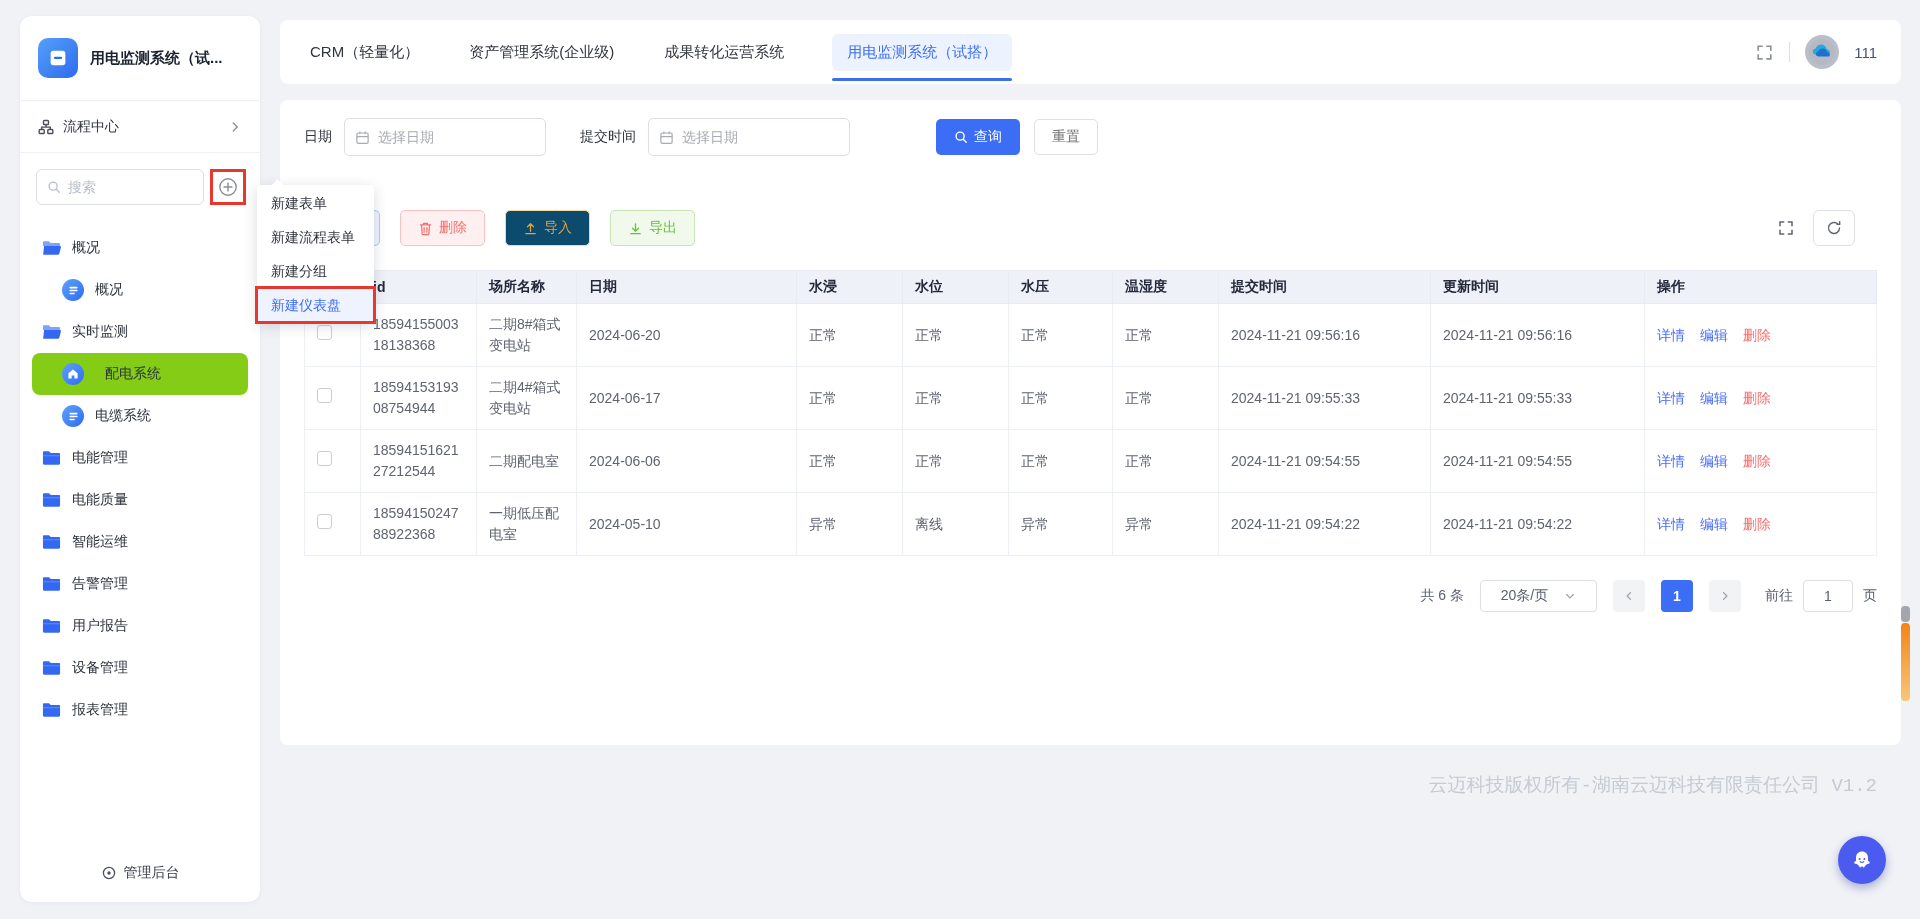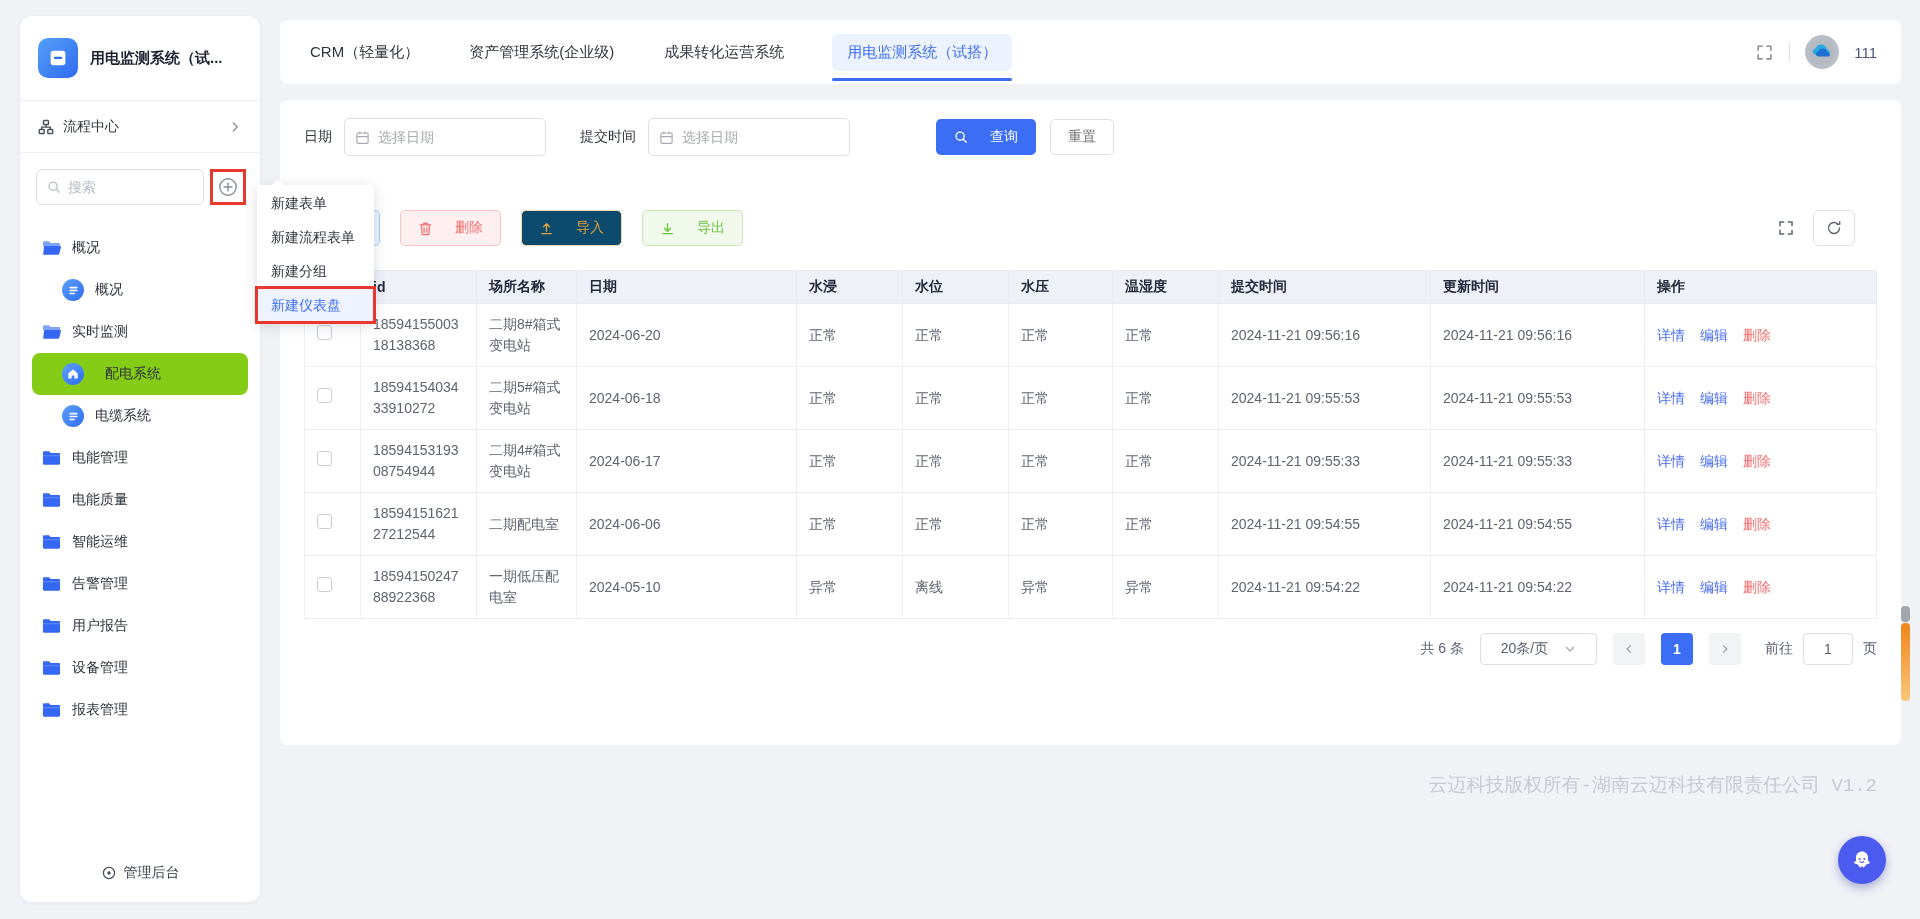--- a/index.html
+++ b/index.html
@@ -51,21 +51,21 @@
   .content-card {
     position:absolute; left:280px; top:100px; width:1621px; height:645px;
     background:#fff; border-radius:8px; padding:18px 24px 0;
   }
   .filter-row { display:flex; align-items:center; height:38px; }
   .f-label { color:#30343d; margin-right:12px; white-space:nowrap; }
   .date-input { width:202px; height:38px; border:1px solid #dcdfe6; border-radius:5px; display:flex; align-items:center; gap:8px; padding:0 10px; color:#a8abb2; }
   .date-input input { border:none; outline:none; width:100%; font-size:14px; font-family:inherit; }
   .date-input input::placeholder { color:#a8abb2; }
   .ml34 { margin-left:34px; }
-  .btn { height:36px; border-radius:5px; display:inline-flex; align-items:center; justify-content:center; gap:22px; padding:0 17px; font-size:14px; cursor:pointer; border:1px solid transparent; white-space:nowrap; }
+  .btn { height:36px; border-radius:5px; display:inline-flex; align-items:center; justify-content:center; gap:6px; padding:0 17px; font-size:14px; cursor:pointer; border:1px solid transparent; white-space:nowrap; }
   .btn-primary { background:#3b6ef5; color:#fff; margin-left:86px; }
   .btn-plain { background:#fff; border-color:#dcdfe6; color:#737373; margin-left:14px; }
   .toolbar-row { margin-top:54px; display:flex; align-items:center; }
   .btn-ghost-new { width:76px; height:36px; border:1px solid #a0cfff; background:#ecf5ff; border-radius:5px; }
   .btn-danger { background:#fef0f0; border-color:#f9c1c1; color:#f56c6c; margin-left:20px; }
   .btn-warn { background:#0c4a6e; border-color:#f3d8a9; color:#e6a23c; margin-left:20px; }
   .btn-success { background:#f0f9eb; border-color:#c8e6b5; color:#67c23a; margin-left:20px; }
   .toolbar-right { margin-left:auto; display:flex; align-items:center; gap:18px; margin-right:22px; }
   .icon-plain { color:#5f6470; cursor:pointer; }
   .icon-btn { width:42px; height:36px; border:1px solid #dcdfe6; border-radius:6px; display:flex; align-items:center; justify-content:center; color:#5f6470; cursor:pointer; background:#fff; }
@@ -73,21 +73,21 @@
   
   table.grid { width:1573px; border-collapse:collapse; table-layout:fixed; margin-top:24px; }
   .grid th { background:#eef1f7; height:33px; font-size:14px; color:#23293a; font-weight:bold; text-align:left; padding:0 12px; border:1px solid #e8ecf2; border-top:1px solid #e8ecf2; }
   .grid td { height:63px; padding:8px 12px; color:#5f6470; border:1px solid #ecf0f5; line-height:21px; vertical-align:middle; word-break:break-all; }
   .cb { width:15px; height:15px; border:1px solid #c9ced6; border-radius:3px; background:#fff; display:inline-block; cursor:pointer; }
   .ops a { text-decoration:none; margin-right:15px; cursor:pointer; }
   .op-blue { color:#4a6cf3; }
   .op-red { color:#f56c6c; }
 
   
-  .pager { display:flex; align-items:center; justify-content:flex-end; margin-top:14px; gap:10px; color:#5a6070; }
+  .pager { display:flex; align-items:center; justify-content:flex-end; margin-top:24px; gap:10px; color:#5a6070; }
   .pg-total { margin-right:6px; }
   .pg-select { width:117px; height:32px; border:1px solid #dcdfe6; border-radius:4px; display:flex; align-items:center; justify-content:center; gap:16px; color:#5a6070; cursor:pointer; }
   .pg-btn { width:32px; height:32px; border-radius:4px; background:#f2f3f5; display:flex; align-items:center; justify-content:center; color:#a0a5ad; cursor:pointer; margin-left:6px; }
   .pg-cur { width:32px; height:32px; border-radius:4px; background:#3b6ef5; color:#fff; display:flex; align-items:center; justify-content:center; font-weight:bold; cursor:pointer; margin-left:6px; }
   .pg-goto { margin-left:14px; }
   .pg-input { width:50px; height:32px; border:1px solid #dcdfe6; border-radius:4px; text-align:center; font-size:14px; color:#5a6070; outline:none; font-family:inherit; }
 
   .footer-text { position:absolute; right:43px; top:772px; color:#c5cad3; font-size:19px;font-family:Liberation Mono, monospace; }
 
   
@@ -420,33 +420,20 @@
         <td>正常</td>
         <td>正常</td>
         <td>正常</td>
         <td>正常</td>
         <td>2024-11-21 09:56:16</td>
         <td>2024-11-21 09:56:16</td>
         <td class="ops"><a class="op-blue">详情</a><a class="op-blue">编辑</a><a class="op-red">删除</a></td>
       </tr>
       <tr>
         <td><span class="cb"></span></td>
-        <td>1859415403433910272</td>
-        <td>二期5#箱式变电站</td>
-        <td>2024-06-18</td>
-        <td>正常</td>
-        <td>正常</td>
-        <td>正常</td>
-        <td>正常</td>
-        <td>2024-11-21 09:55:53</td>
-        <td>2024-11-21 09:55:53</td>
-        <td class="ops"><a class="op-blue">详情</a><a class="op-blue">编辑</a><a class="op-red">删除</a></td>
-      </tr>
-      <tr>
-        <td><span class="cb"></span></td>
         <td>1859415319308754944</td>
         <td>二期4#箱式变电站</td>
         <td>2024-06-17</td>
         <td>正常</td>
         <td>正常</td>
         <td>正常</td>
         <td>正常</td>
         <td>2024-11-21 09:55:33</td>
         <td>2024-11-21 09:55:33</td>
         <td class="ops"><a class="op-blue">详情</a><a class="op-blue">编辑</a><a class="op-red">删除</a></td>

